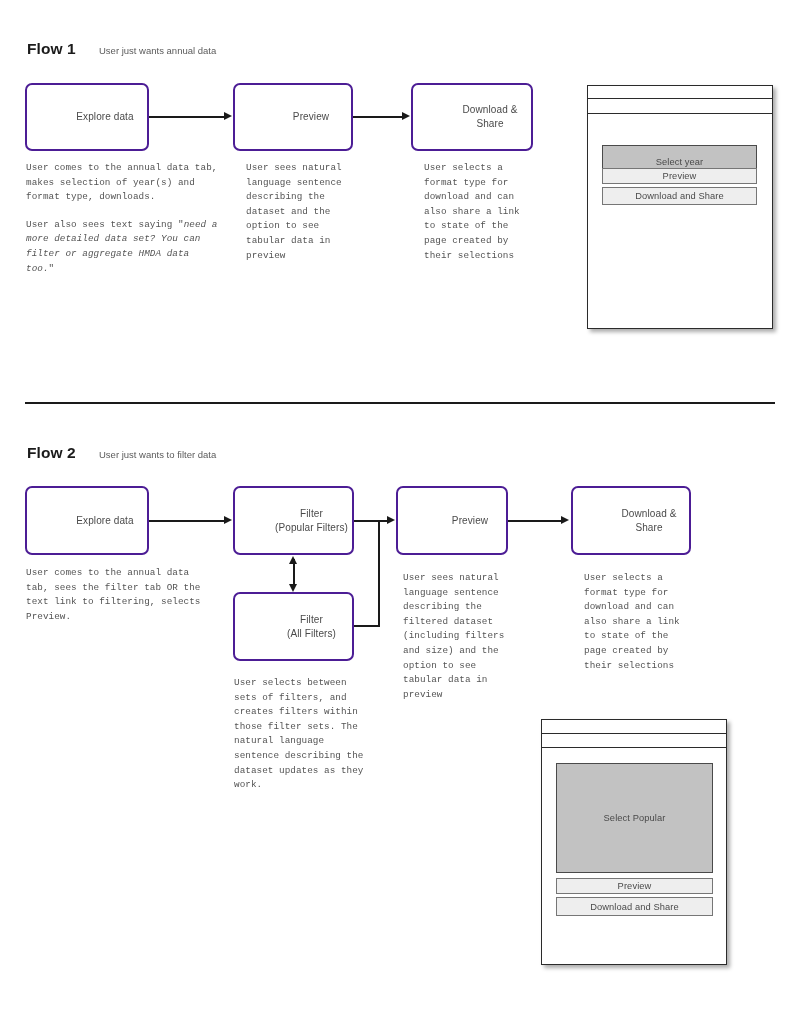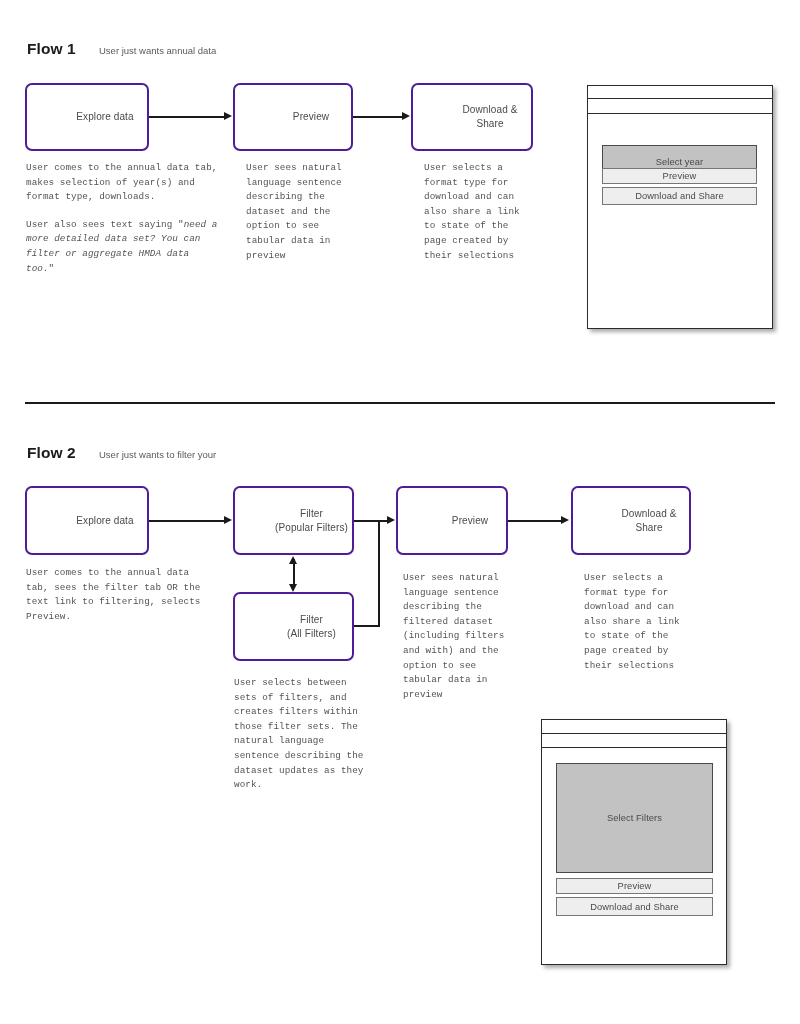--- a/index.html
+++ b/index.html
@@ -200,21 +200,21 @@
     </div>
 
     <div class="mock-block secondary" style="left:14px; top:101px; width:155px; height:18px;">
       <span>Download and Share</span>
     </div>
   </div>
 
   <div class="divider" style="left:25px; top:402px; width:750px;"></div>
 
   <div class="flow-title" style="left:27px; top:444px;">Flow 2</div>
-  <div class="flow-subtitle" style="left:99px; top:449px;">User just wants to filter your</div>
+  <div class="flow-subtitle" style="left:99px; top:449px;">User just wants to filter data</div>
 
   <div class="node" style="left:25px; top:486px; width:124px; height:69px;">
     <span class="node-label">Explore data</span>
   </div>
 
   <div class="node" style="left:233px; top:486px; width:121px; height:69px;">
     <span class="node-label">
       <span>Filter</span>
       <span class="sub">(Popular Filters)</span>
     </span>
@@ -252,33 +252,33 @@
 
   <div class="caption" style="left:26px; top:566px; width:190px;">
     <p>User comes to the annual data tab, sees the filter tab OR the text link to filtering, selects Preview.</p>
   </div>
 
   <div class="caption" style="left:234px; top:676px; width:136px;">
     <p>User selects between sets of filters, and creates filters within those filter sets. The natural language sentence describing the dataset updates as they work.</p>
   </div>
 
   <div class="caption" style="left:403px; top:571px; width:107px;">
-    <p>User sees natural language sentence describing the filtered dataset (including filters and with) and the option to see tabular data in preview</p>
+    <p>User sees natural language sentence describing the filtered dataset (including filters and size) and the option to see tabular data in preview</p>
   </div>
 
   <div class="caption" style="left:584px; top:571px; width:103px;">
     <p>User selects a format type for download and can also share a link to state of the page created by their selections</p>
   </div>
 
   <div class="mockup" style="left:541px; top:719px; width:186px; height:246px;">
     <div class="mock-bar" style="top:0; height:14px;"></div>
     <div class="mock-bar" style="top:14px; height:14px;"></div>
 
     <div class="mock-block primary" style="left:14px; top:43px; width:157px; height:110px;">
-      <span>Select Filters</span>
+      <span>Select Popular</span>
     </div>
 
     <div class="mock-block secondary" style="left:14px; top:158px; width:157px; height:16px;">
       <span>Preview</span>
     </div>
 
     <div class="mock-block secondary" style="left:14px; top:177px; width:157px; height:19px;">
       <span>Download and Share</span>
     </div>
   </div>

